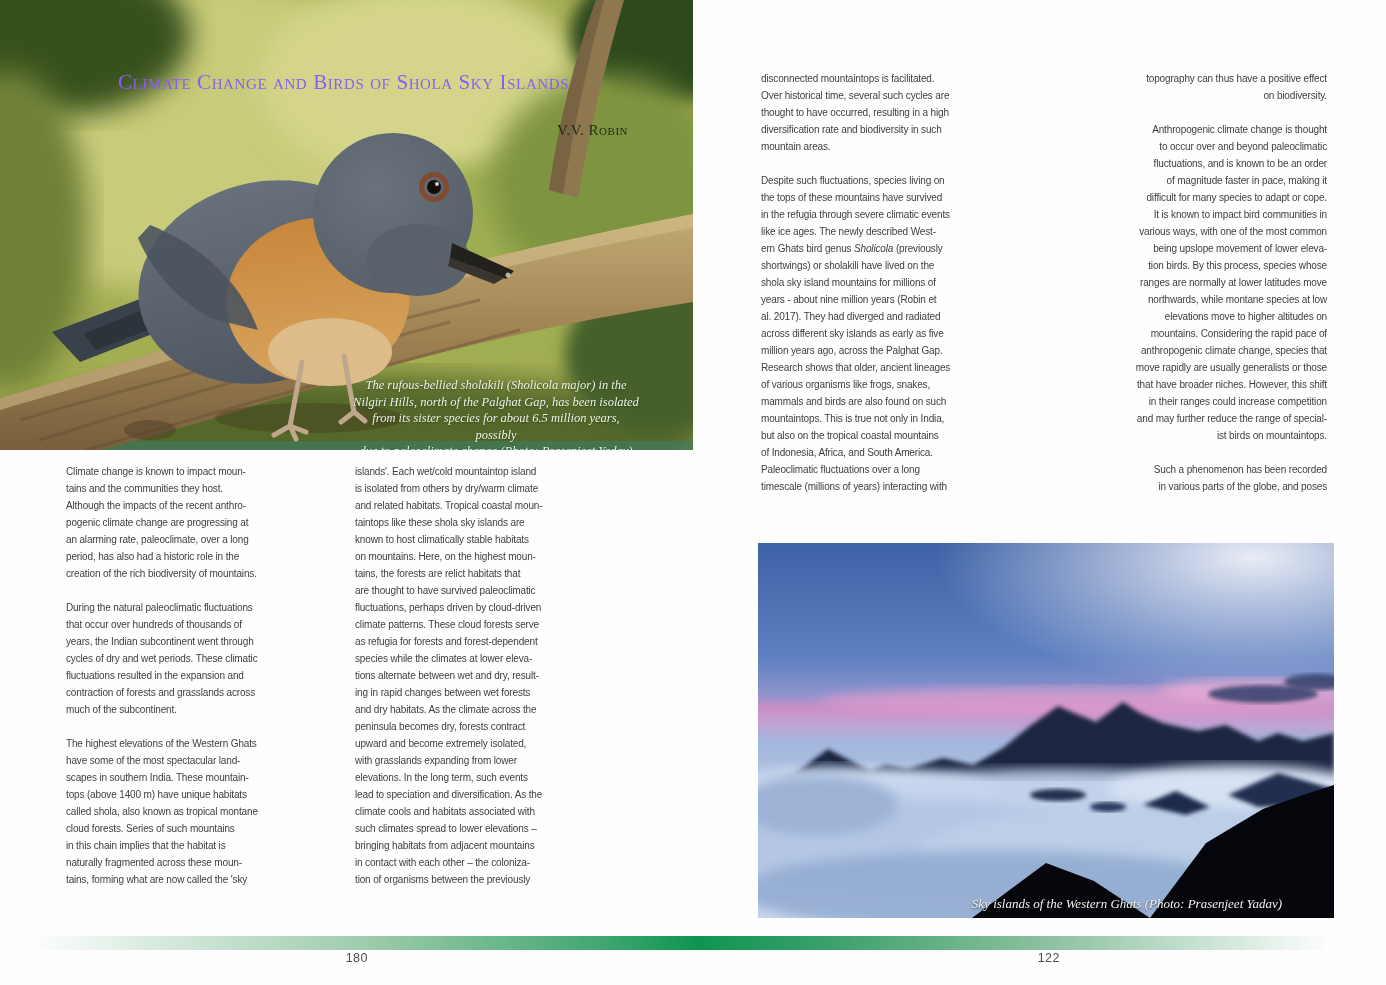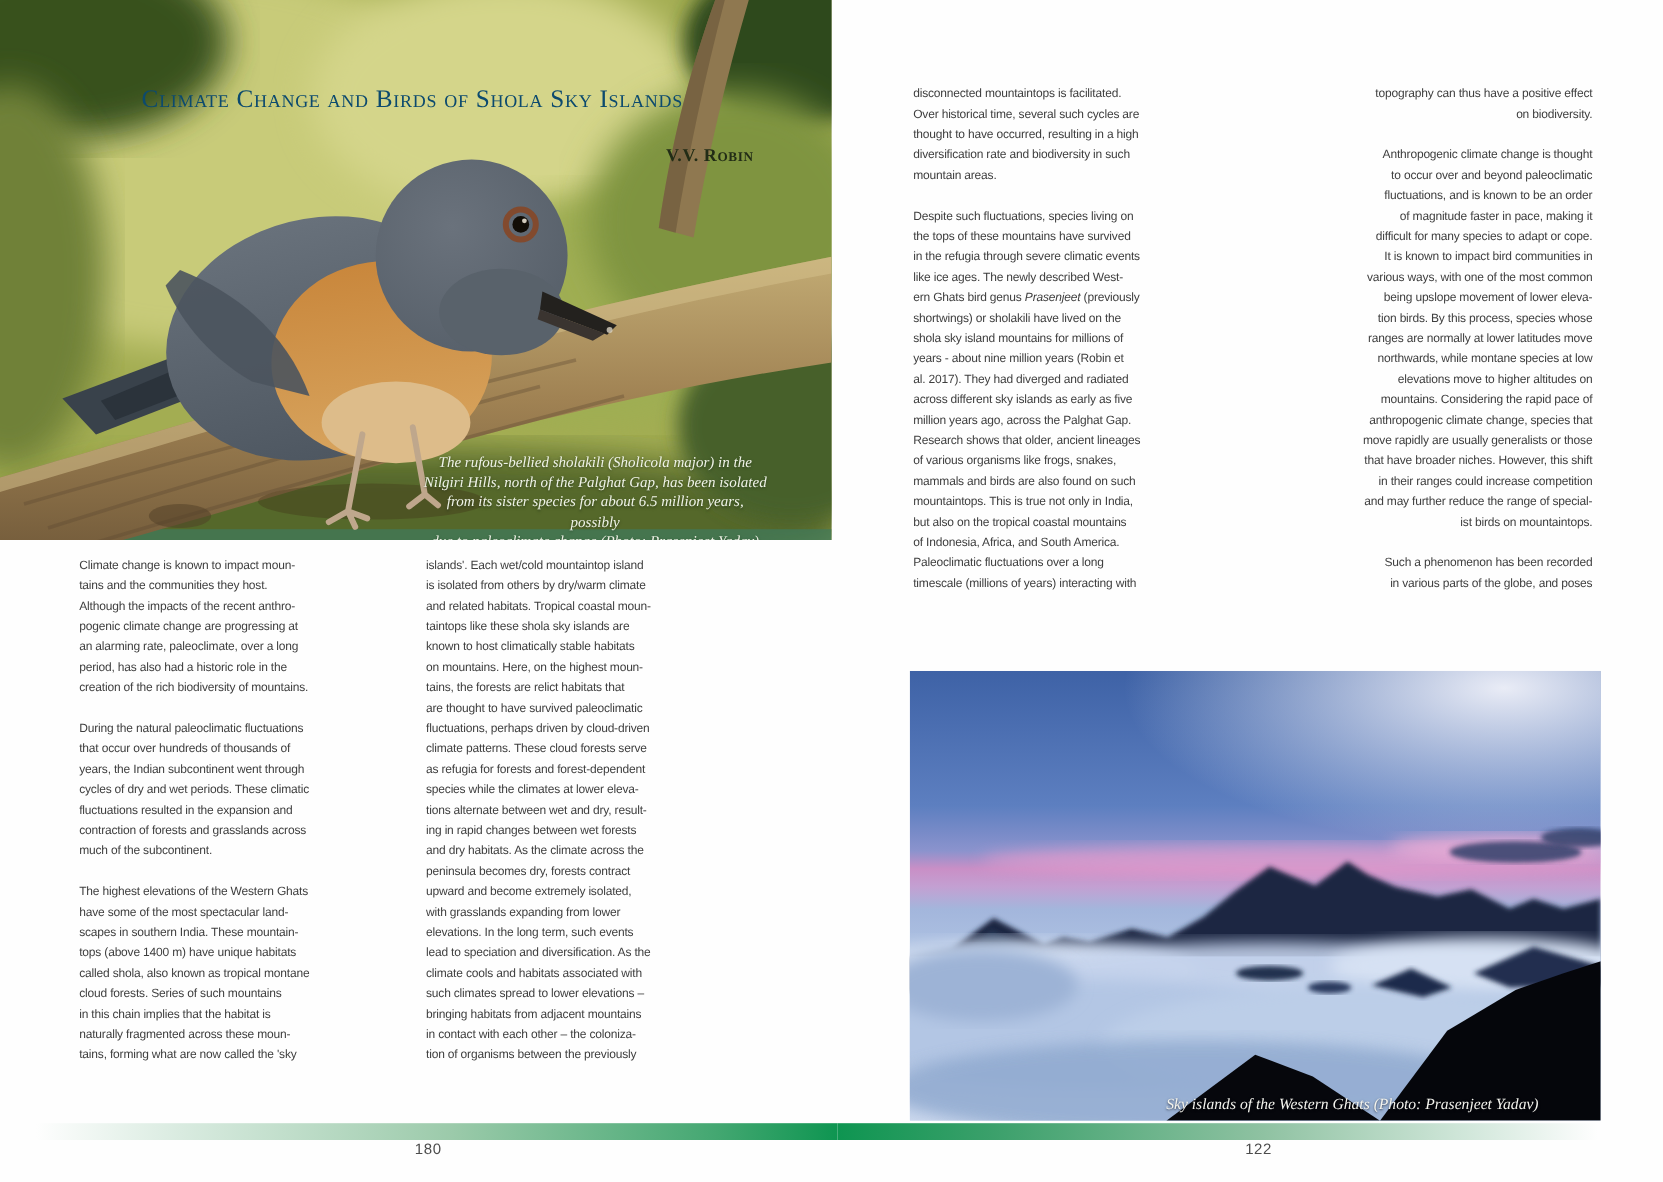--- a/index.html
+++ b/index.html
@@ -5,39 +5,39 @@
   * { margin:0; padding:0; box-sizing:border-box; }
   html,body { background:#ffffff; }
   .spread { position:relative; width:1386px; height:985px; background:#fefefe; overflow:hidden;
             font-family:"Liberation Sans", sans-serif; }
 
   
   .bird-photo { position:absolute; left:0; top:0; width:693px; height:450px; overflow:hidden; }
   .bird-photo svg { display:block; }
   .article-title { position:absolute; left:118px; top:70px; width:520px; white-space:nowrap;
     font-family:"Liberation Serif", serif; font-variant:small-caps; font-size:21px;
-    letter-spacing:0.6px; color:#0c4a6e; font-weight:400; }
+    letter-spacing:0.6px; color:#8b5cf6; font-weight:400; }
   .byline { position:absolute; left:478px; top:122px; width:150px; text-align:right;
     font-family:"Liberation Serif", serif; font-variant:small-caps; font-size:15px;
-    letter-spacing:0.5px; color:#222c16;font-weight:bold; }
+    letter-spacing:0.5px; color:#222c16; }
   .bird-caption { position:absolute; left:352px; top:377px; width:288px; text-align:center;
     font-family:"Liberation Serif", serif; font-style:italic; font-size:12.5px; line-height:16.5px;
     color:#eff3e7; text-shadow:0 1px 2px rgba(25,40,20,.55); white-space:pre-line; }
 
   
   .col { position:absolute; width:291px; font-size:10px; line-height:17px;
     letter-spacing:-0.15px; color:#3e3e3e; white-space:pre-line; }
   .col-l1 { left:66px;  top:463px; }
   .col-l2 { left:355px; top:463px; }
   .col-r1 { left:761px; top:70px; }
   .col-r2 { left:1036px; top:70px;text-align:right; }
   .species-italic { font-style:italic; }
 
   
-  .landscape-photo { position:absolute; left:758px; top:543px; width:576px; height:375px; overflow:hidden;margin-top:16px; }
+  .landscape-photo { position:absolute; left:758px; top:543px; width:576px; height:375px; overflow:hidden; }
   .landscape-photo svg { display:block; }
   .landscape-caption { position:absolute; left:170px; right:8px; bottom:6px; text-align:center;
     font-family:"Liberation Serif", serif; font-style:italic; font-size:13px; color:#f4f4ee;
     text-shadow:0 1px 2px rgba(0,0,10,.7); }
 
   
   .hbar { position:absolute; top:936px; height:14px; }
   .hbar-left  { left:30px;  width:668px;
     background:linear-gradient(to right, rgba(255,255,255,0) 0%, #d9ebe0 18%, #9bcaaa 52%, #43a771 85%, #0e9551 100%); }
   .hbar-right { left:698px; width:646px;
@@ -198,21 +198,21 @@
     <div class="col col-r1"><span>disconnected mountaintops is facilitated.
 Over historical time, several such cycles are
 thought to have occurred, resulting in a high
 diversification rate and biodiversity in such
 mountain areas.
 
 Despite such fluctuations, species living on
 the tops of these mountains have survived
 in the refugia through severe climatic events
 like ice ages. The newly described West-
-ern Ghats bird genus </span><span class="species-italic">Prasenjeet</span><span> (previously
+ern Ghats bird genus </span><span class="species-italic">Sholicola</span><span> (previously
 shortwings) or sholakili have lived on the
 shola sky island mountains for millions of
 years - about nine million years (Robin et
 al. 2017). They had diverged and radiated
 across different sky islands as early as five
 million years ago, across the Palghat Gap.
 Research shows that older, ancient lineages
 of various organisms like frogs, snakes,
 mammals and birds are also found on such
 mountaintops. This is true not only in India,

